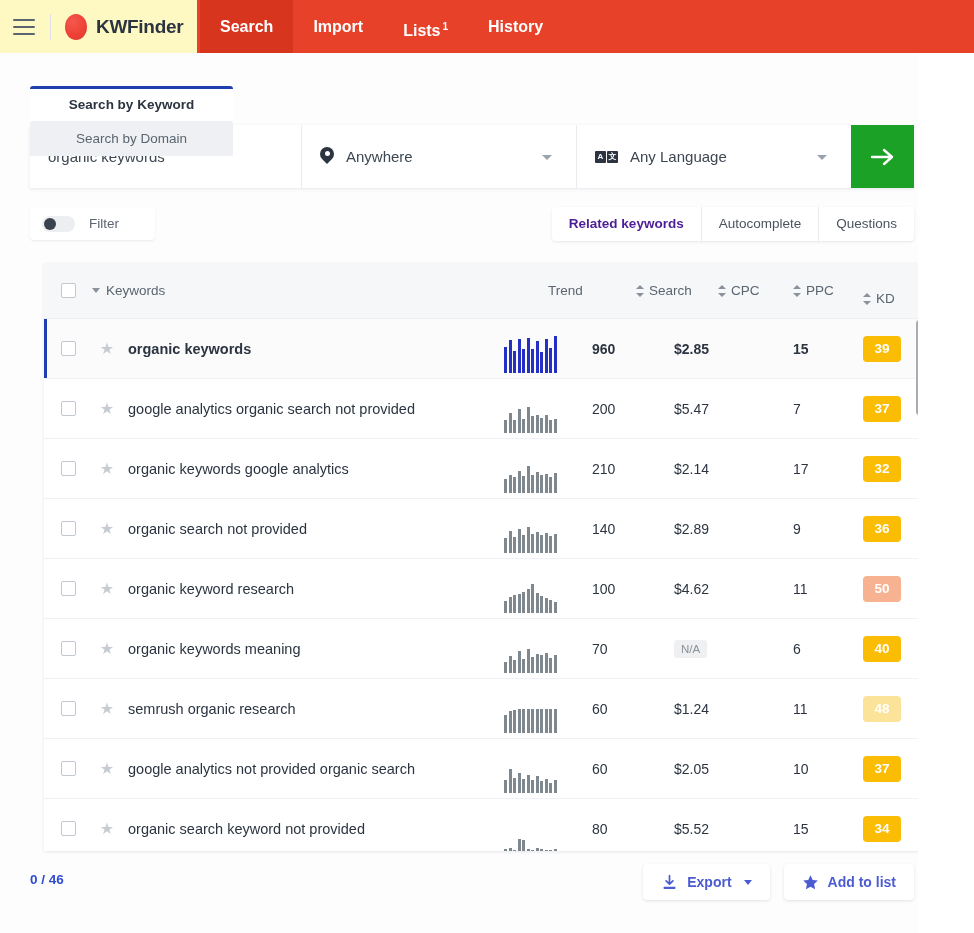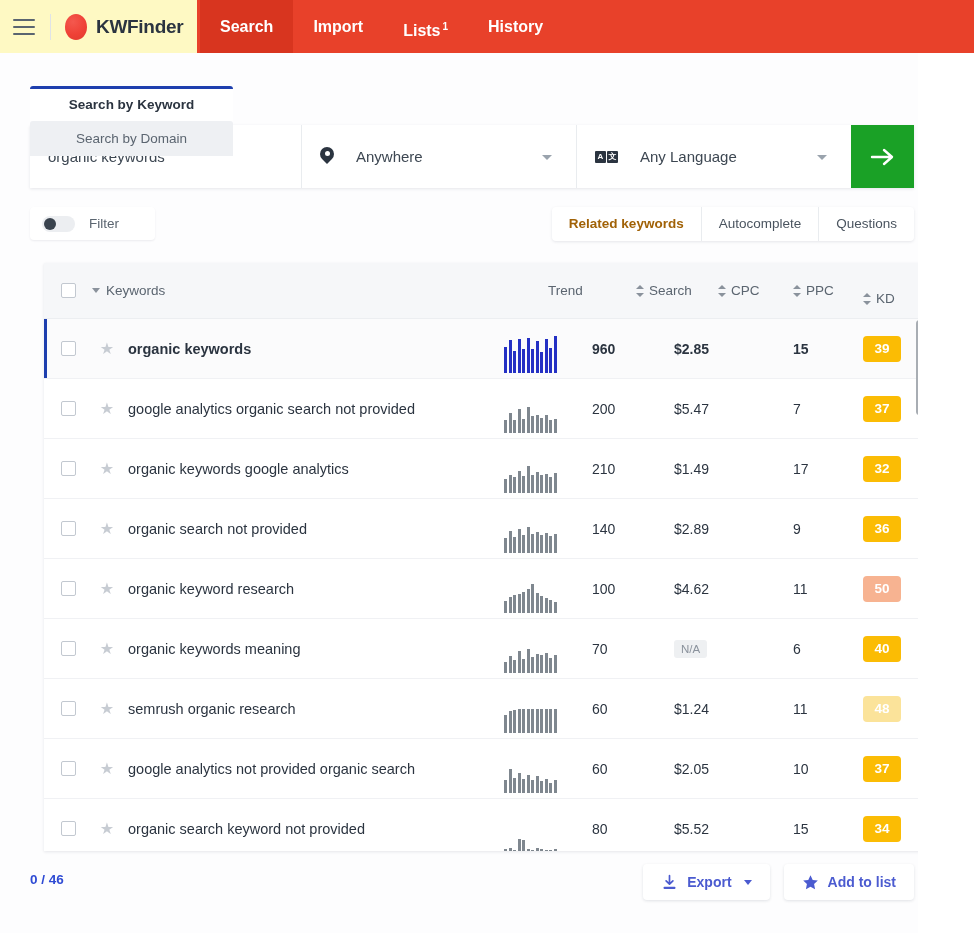--- a/index.html
+++ b/index.html
@@ -78,21 +78,21 @@
     font-size: 15px; color: #3d4752; border-right: 1px solid #e9ecef;
   }
   .sb-loc {
     flex: 0 0 275px; display: flex; align-items: center; padding-left: 18px;
     border-right: 1px solid #e9ecef; position: relative;
   }
   .sb-lang {
     flex: 1 1 auto; display: flex; align-items: center; padding-left: 18px;
     position: relative;
   }
-  .sb-txt { font-size: 15px; color: #3d4752; margin-left: 22px; }
+  .sb-txt { font-size: 15px; color: #3d4752; margin-left: 12px; }
   .caret-sm {
     position: absolute; right: 24px; top: 50%; margin-top: -2px;
     width: 0; height: 0; border-left: 5px solid transparent;
     border-right: 5px solid transparent; border-top: 5px solid #9aa3ad;
   }
   .pin-icon { width: 14px; height: 19px; position: relative; flex: none; }
   .pin-icon:before {
     content: ""; position: absolute; left: 0; top: 0; width: 14px; height: 14px;
     background: #2b3440; border-radius: 50% 50% 50% 0; transform: rotate(-45deg);
   }
@@ -133,21 +133,21 @@
     position: absolute; right: 60px; top: 207px; height: 34px;
     display: flex; background: #ffffff; border-radius: 4px;
     box-shadow: 0 1px 3px rgba(20,30,60,.10); z-index: 3;
   }
   .seg {
     height: 34px; line-height: 34px; font-size: 13.5px; padding: 0 17px;
     color: #4a545f; cursor: pointer; white-space: nowrap;
     border-right: 1px solid #e9ecef;
   }
   .seg:last-child { border-right: none; }
-  .seg.active { color: #a16207; font-weight: bold; }
+  .seg.active { color: #4c1d95; font-weight: bold; }
 
   
   .table-card {
     position: absolute; left: 44px; top: 263px; width: 884px; height: 588px;
     background: #fdba74; box-shadow: 0 1px 3px rgba(20,30,60,.10);
     overflow: hidden; z-index: 2;
   }
   .thead {
     height: 56px; background: #f6f7f9; display: flex; align-items: center;
     border-bottom: 1px solid #eceef1;
@@ -419,21 +419,21 @@
             <span class="spark" style="height: 17px;"></span>
             <span class="spark" style="height: 27px;"></span>
             <span class="spark" style="height: 18px;"></span>
             <span class="spark" style="height: 21px;"></span>
             <span class="spark" style="height: 18px;"></span>
             <span class="spark" style="height: 19px;"></span>
             <span class="spark" style="height: 16px;"></span>
             <span class="spark" style="height: 20px;"></span>
           </div>
           <div class="td-num td-search">210</div>
-          <div class="td-num td-cpc">$1.49</div>
+          <div class="td-num td-cpc">$2.14</div>
           <div class="td-num td-ppc">17</div>
           <div class="td-kd"><span class="kd-badge" style="background: rgb(251, 188, 4);">32</span></div>
         </div>
         <div class="trow">
           <div class="td-cb">
             <span class="cbx"></span>
           </div>
           <div class="td-star">
             <span class="star">★</span>
           </div>

